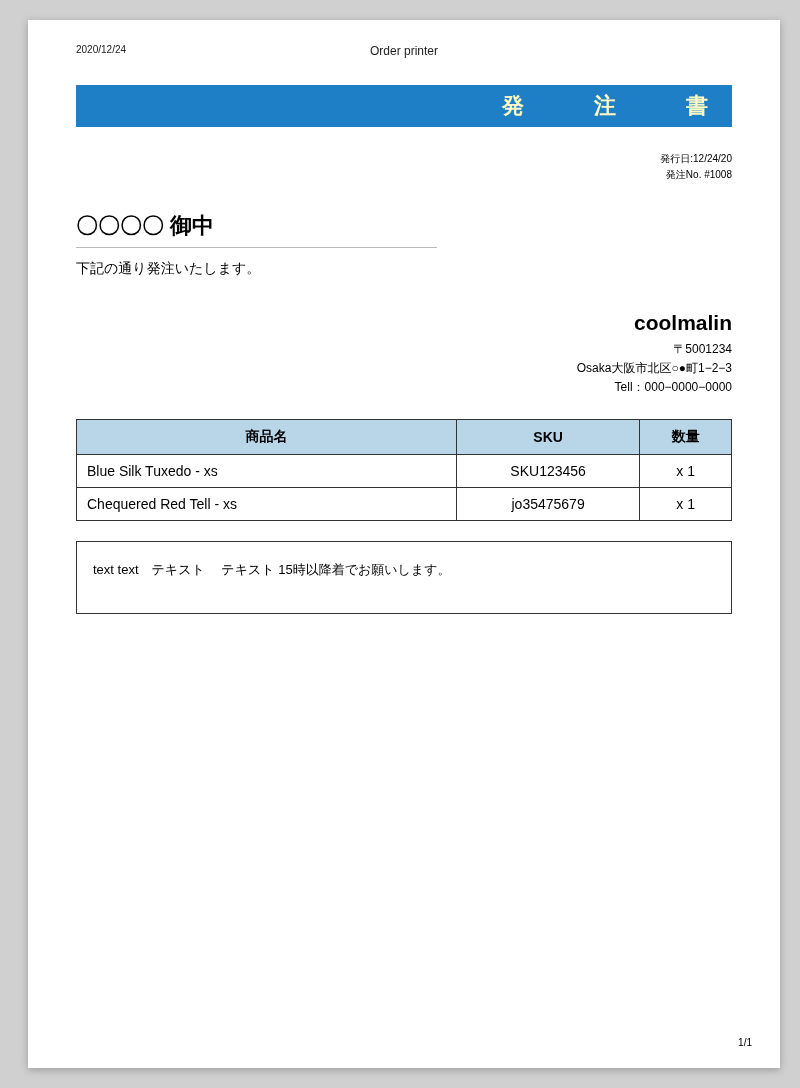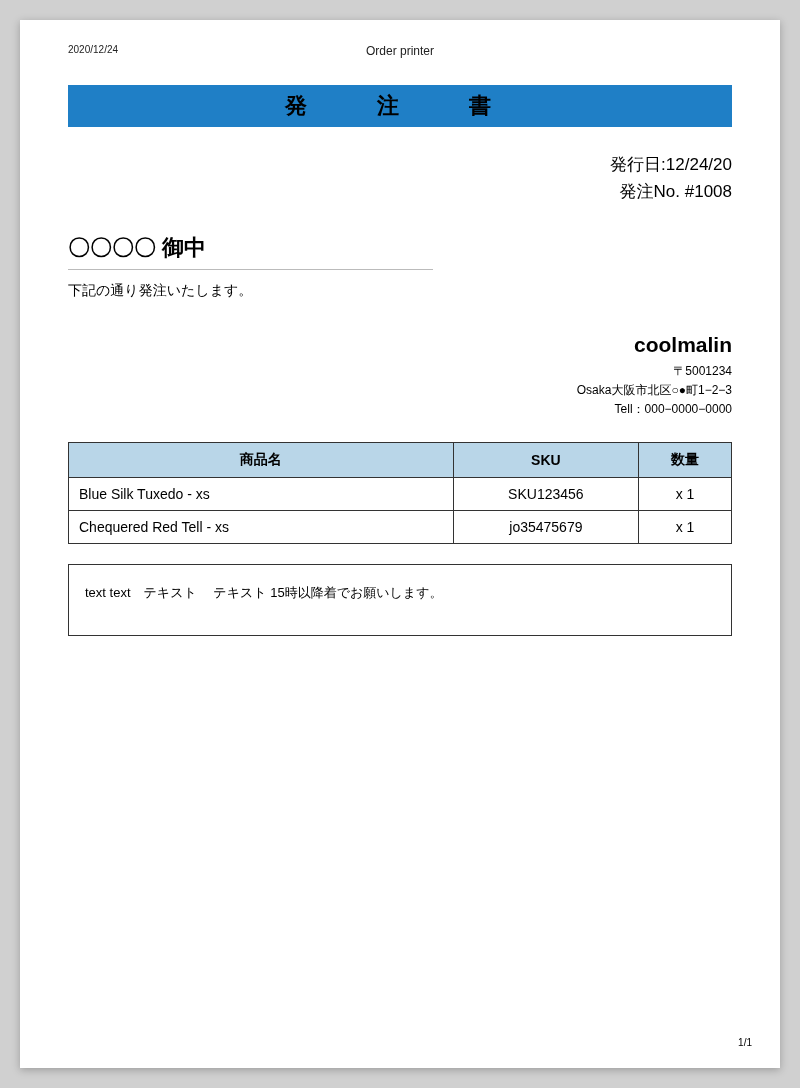--- a/index.html
+++ b/index.html
@@ -10,48 +10,49 @@
     justify-content: center;
     padding: 20px;
   }
   .page {
     background: #fff;
     width: 760px;
     height: 1048px;
     box-shadow: 0 2px 8px rgba(0,0,0,0.25);
     position: relative;
     padding: 24px 48px 40px 48px;
+    margin-left: 8px;
   }
   .hdr-row {
     display: flex;
     justify-content: space-between;
     font-size: 10px;
     color: #222;
     margin-bottom: 30px;
   }
   .hdr-center {
     position: absolute;
     left: 50%;
     transform: translateX(-50%);
     font-size: 12px;
     text-align: right;
   }
   .title-bar {
     background: #1f7fc6;
-    color: #000000;
-    text-align: center;
+    color: #fef9c3;
+    text-align: right;
     font-size: 22px;
     font-weight: 600;
     letter-spacing: 24px;
     padding: 6px 0;
     margin-bottom: 24px;
   }
   .issue-block {
     text-align: right;
-    font-size: 17px;
+    font-size: 10px;
     line-height: 1.6;
     margin-bottom: 28px;
   }
   .recipient {
     font-size: 22px;
     font-weight: 700;
     padding-bottom: 6px;
     border-bottom: 1px solid #bbb;
     width: 55%;
     margin-bottom: 12px;

